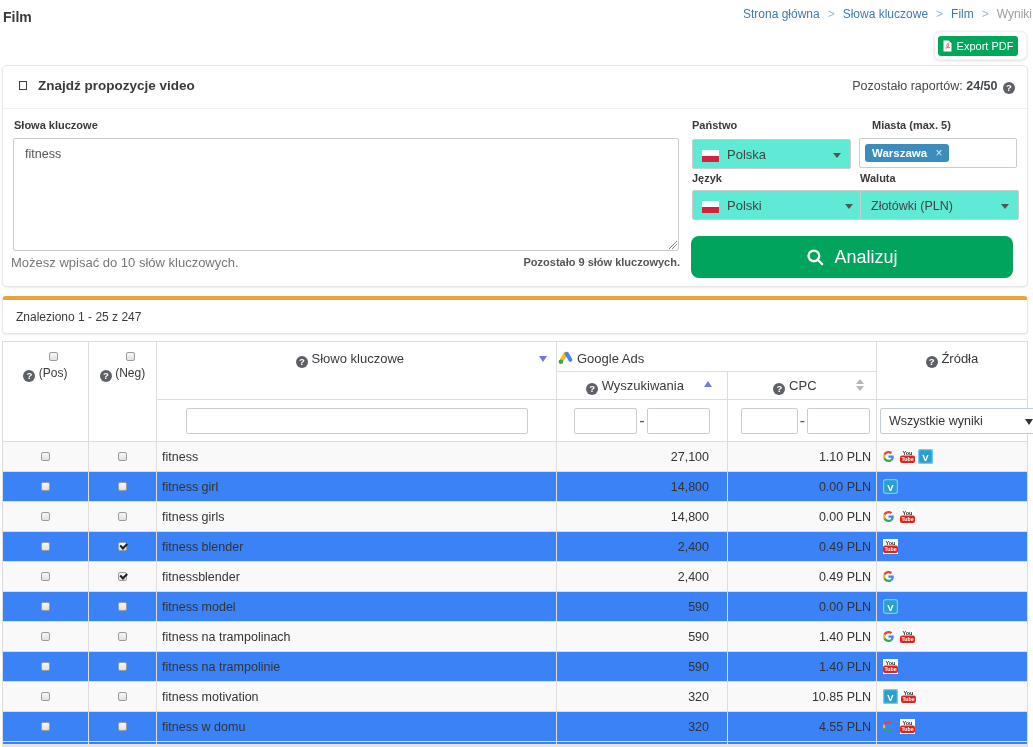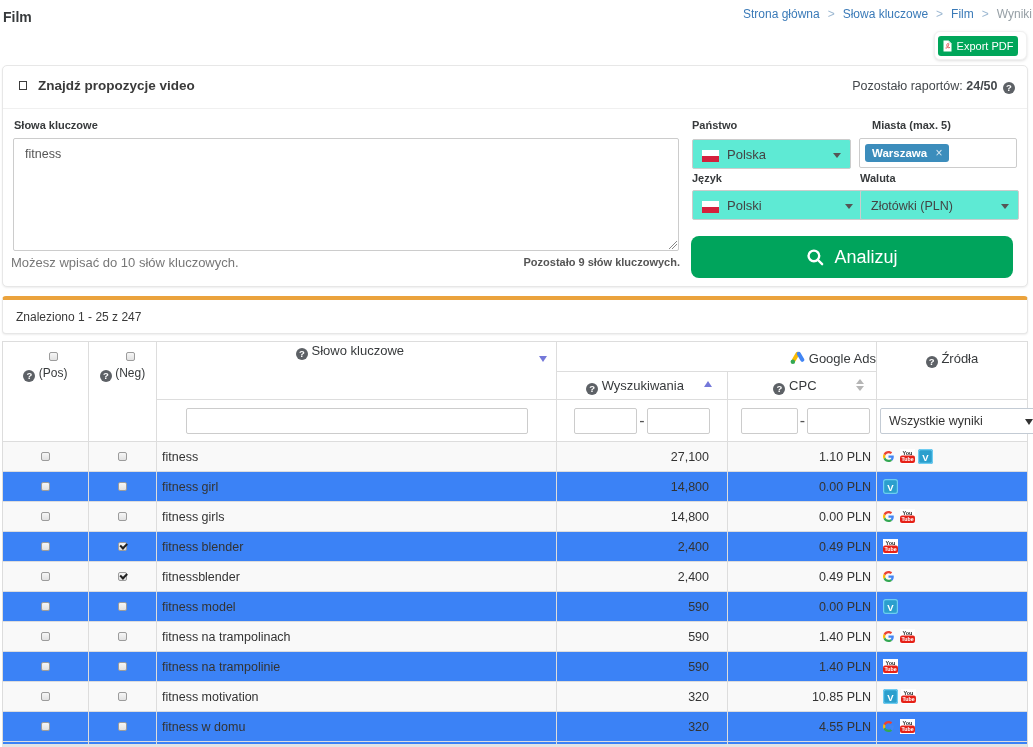--- a/index.html
+++ b/index.html
@@ -48,23 +48,23 @@
 #card2 span { position:absolute; left:13px; top:10px; font-size:12px; color:#3a3a3a; }
 
 table { position:absolute; left:2px; top:341px; width:1025px; border-collapse:collapse; table-layout:fixed; }
 th, td { border:1px solid #ddd; padding:0; font-weight:normal; }
 th { background:#fff; vertical-align:top; }
 .cb { display:inline-block; width:9px; height:9px; border:1px solid #9c9c9c; border-radius:2px; background:linear-gradient(#f6f6f6,#e2e2e2); position:relative; }
 .cb.on::after { content:""; position:absolute; left:0.5px; top:0.5px; width:5px; height:2.5px; border-left:2px solid #222; border-bottom:2px solid #222; transform:rotate(-45deg); }
 th .cbwrap { display:block; text-align:center; margin-top:9px; height:9px; line-height:9px; padding-left:16px; }
 th .poslbl { display:block; text-align:center; margin-top:7px; font-size:12px; line-height:12px; color:#373a3c; }
 #thkw { vertical-align:top; position:relative; }
-#thkw .t { display:block; text-align:center; margin-top:1px; font-size:13px; color:#373a3c; padding-right:13px; }
+#thkw .t { display:block; text-align:center; margin-top:9px; font-size:13px; color:#373a3c; padding-right:13px; }
 .tri-dn { position:absolute; right:9px; top:14px; width:0; height:0; border-left:4px solid transparent; border-right:4px solid transparent; border-top:6px solid #7478d9; }
-#thgads .t { display:block; text-align:right; margin-top:8px; font-size:13px; color:#373a3c; }
+#thgads .t { display:block; text-align:left; margin-top:8px; font-size:13px; color:#373a3c; }
 .subth { position:relative; height:28px; }
 .subth .t { display:block; text-align:center; margin-top:6px; font-size:13px; color:#373a3c; }
 .subth.sw .t { padding-right:14px; }
 .subth.sc .t { padding-right:14px; }
 .tri-up { position:absolute; right:15px; top:9px; width:0; height:0; border-left:4.5px solid transparent; border-right:4.5px solid transparent; border-bottom:6px solid #7478d9; }
 .updown { position:absolute; right:12px; top:7px; }
 .updown i { display:block; width:0; height:0; border-left:4px solid transparent; border-right:4px solid transparent; }
 .updown .u { border-bottom:5px solid #b5b5b5; margin-bottom:2px; }
 .updown .d { border-top:5px solid #b5b5b5; }
 #thzr .t { display:block; text-align:center; margin-top:9px; font-size:13px; color:#373a3c; }

